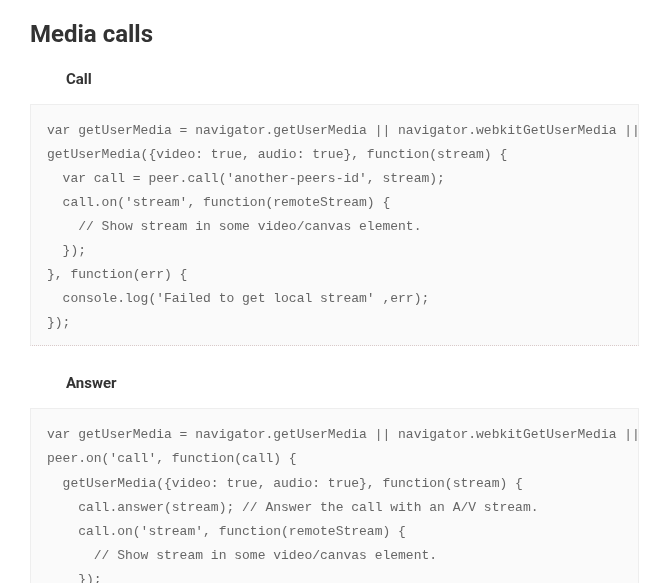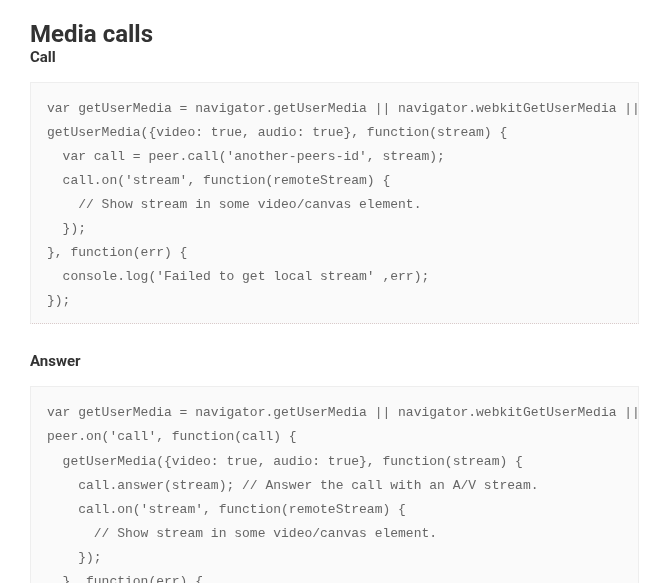--- a/index.html
+++ b/index.html
@@ -11,26 +11,28 @@
       font-family: -apple-system, BlinkMacSystemFont, "Segoe UI", Roboto, "Helvetica Neue", Arial, sans-serif;
       color: #333;
       background: #fff;
       padding: 20px 30px;
       width: 669px;
     }
     h2 {
       font-size: 24px;
       font-weight: 700;
       color: #333;
+      margin-bottom: 22px;
     }
     h4 {
       font-size: 15px;
       font-weight: 700;
       color: #333;
       margin-bottom: 16px;
+      margin-left: 36px;
     }
     .code-wrap {
       border: 1px solid #eee;
       border-bottom: 1px dotted #d9caca;
       background: #fafafa;
       margin-bottom: 28px;
     }
     pre {
       font-family: "Courier New", Courier, monospace;
       font-size: 13px;

